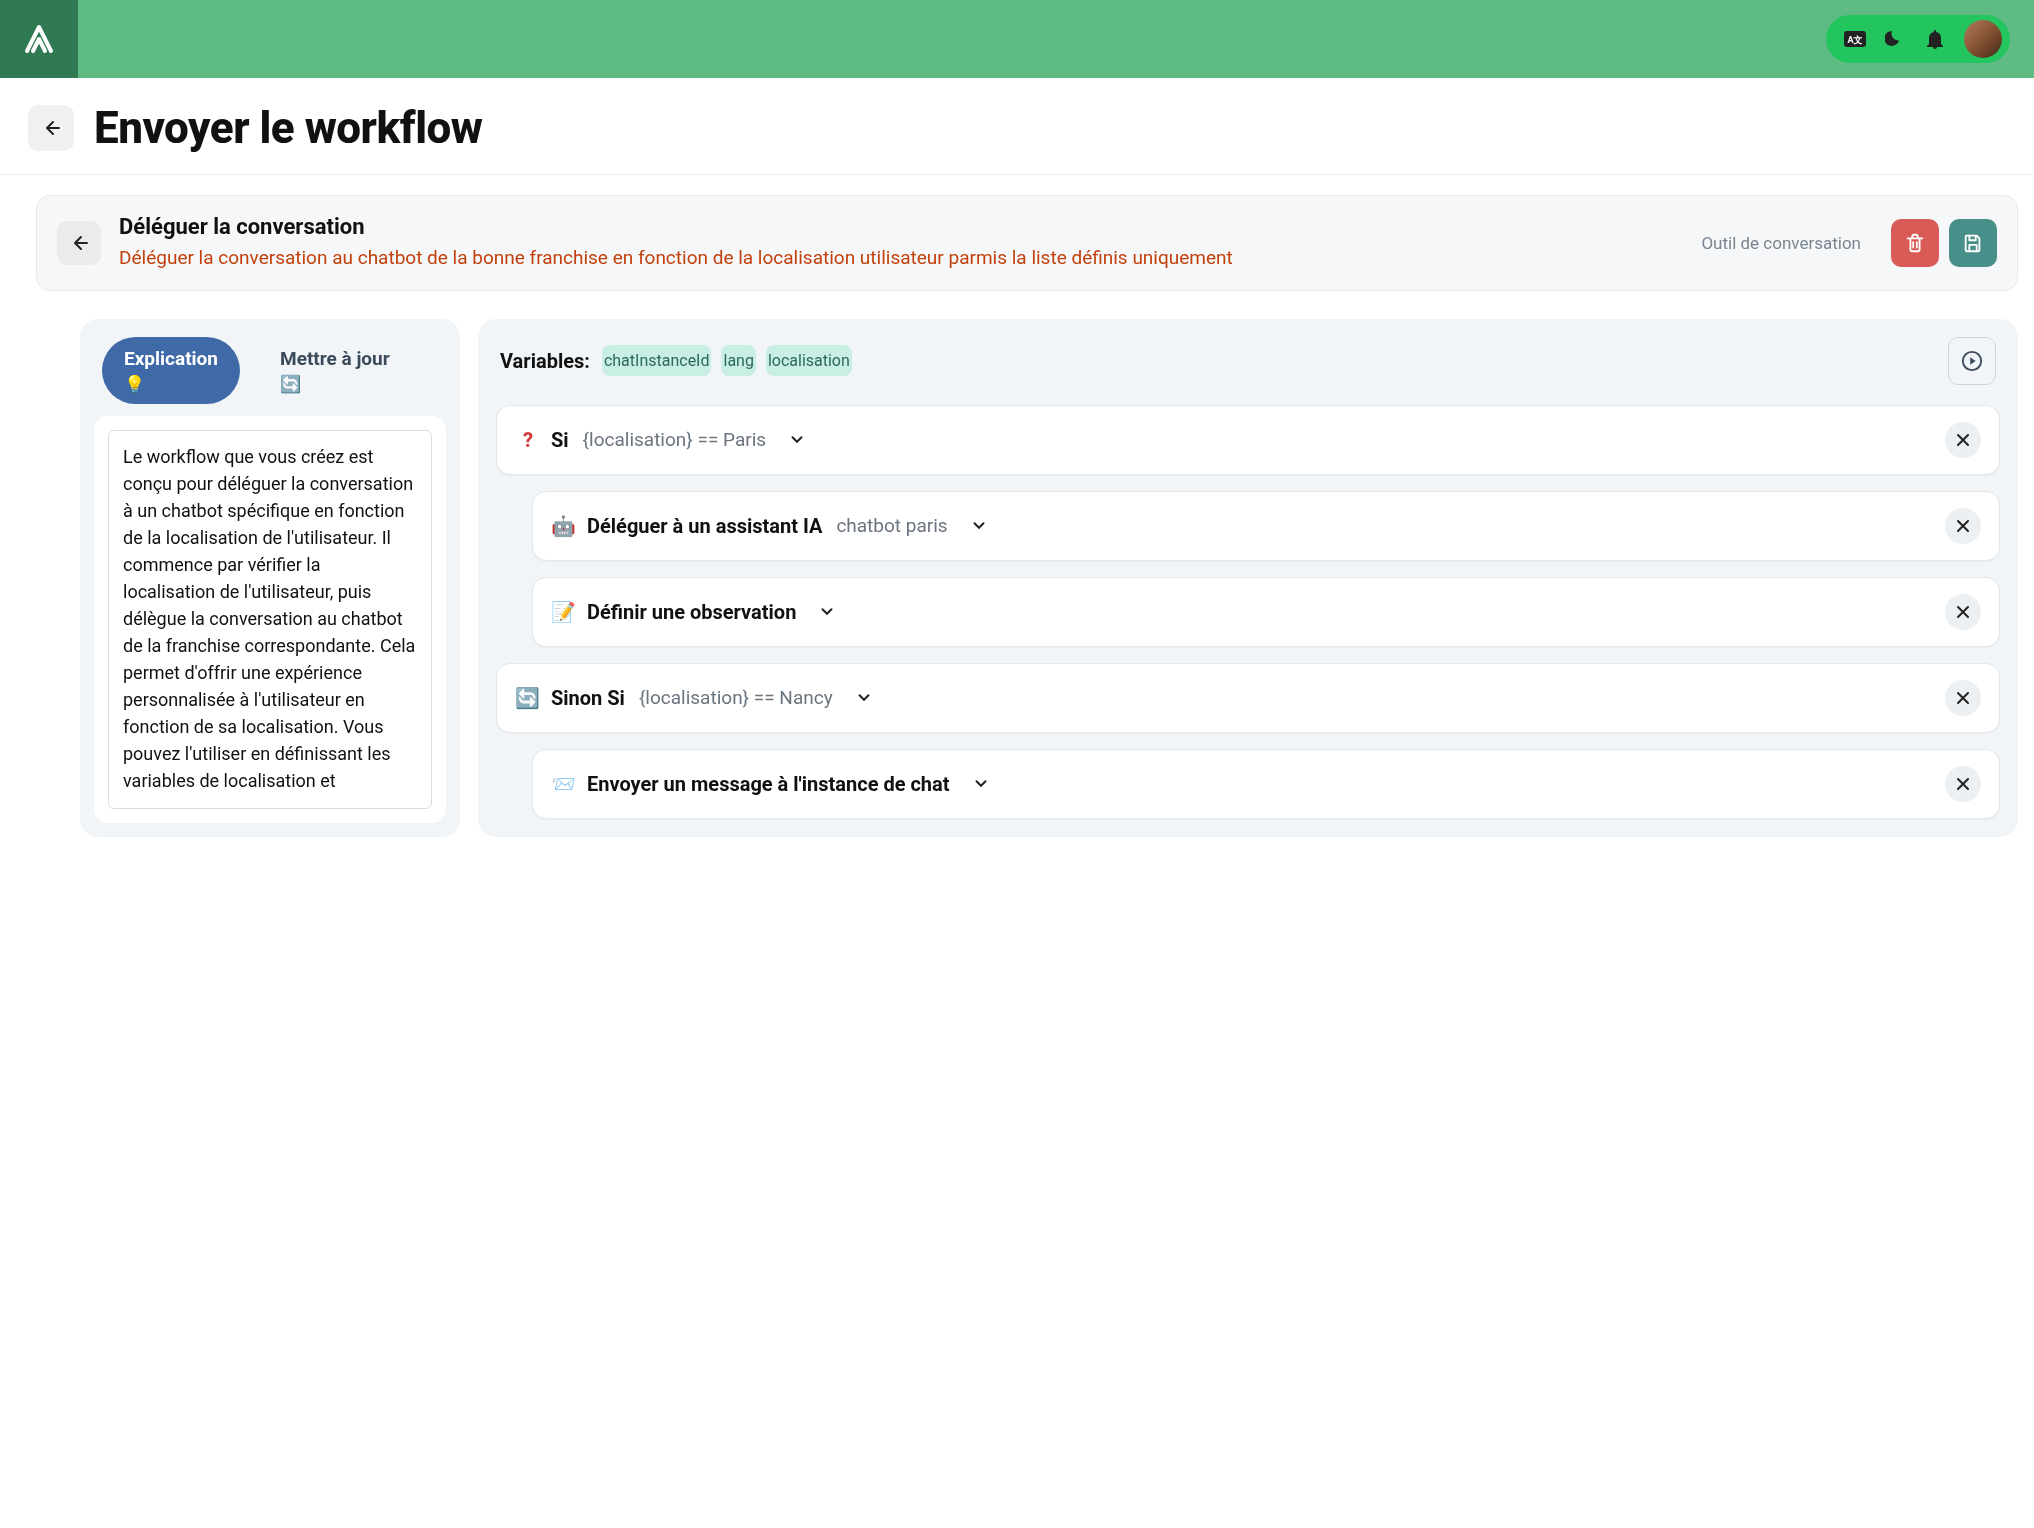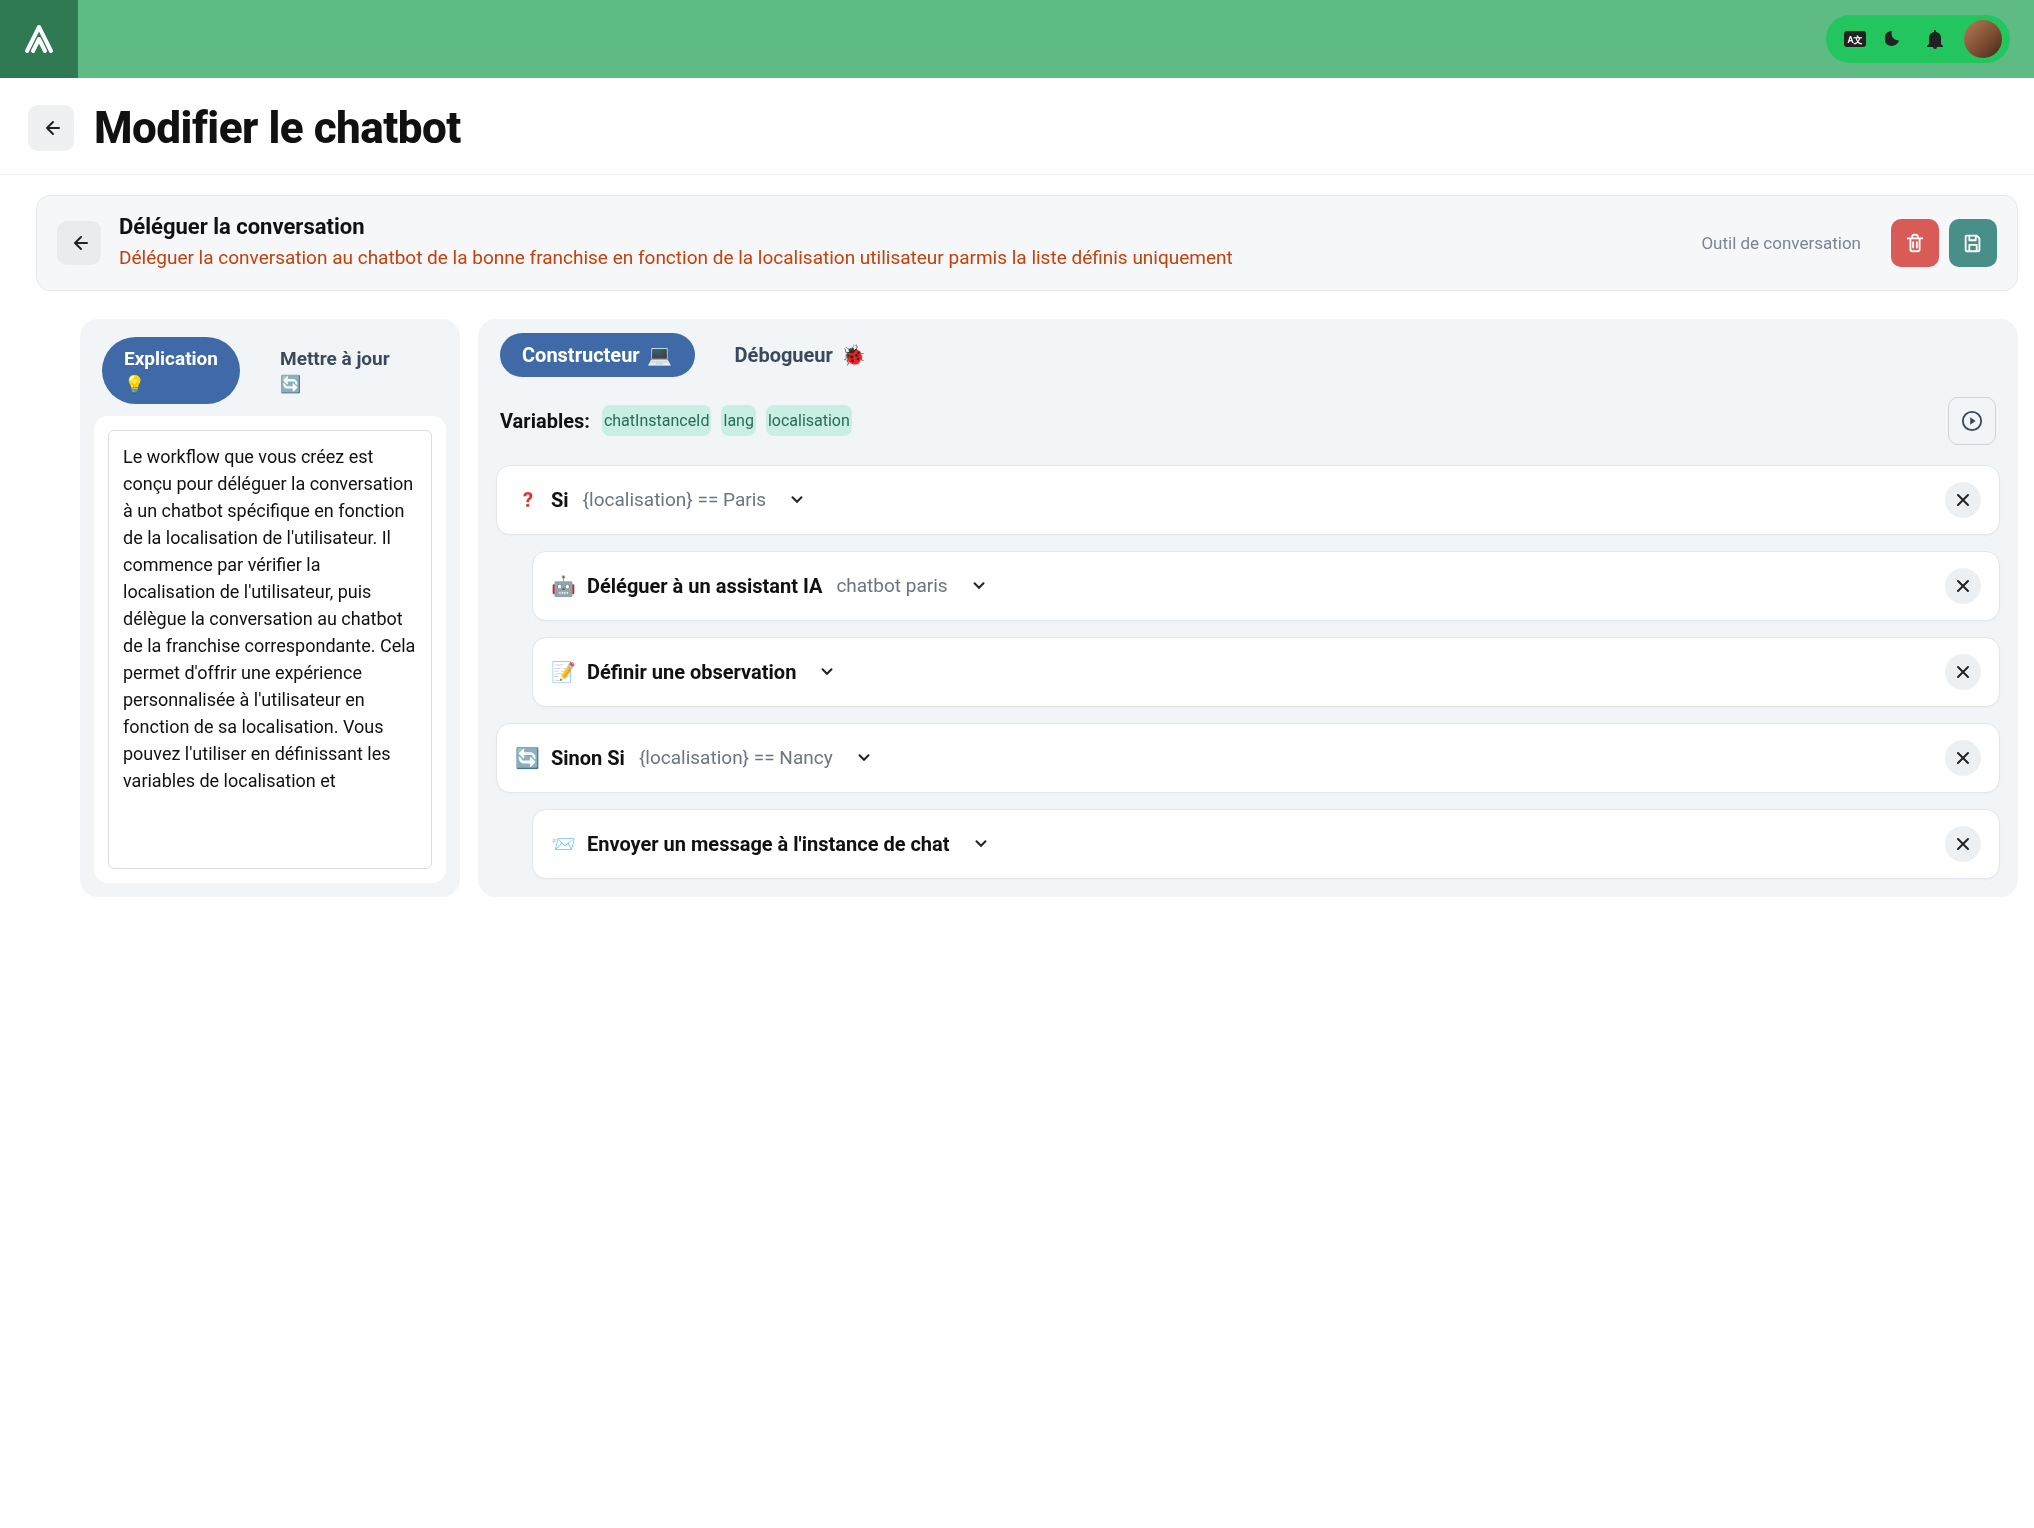--- a/index.html
+++ b/index.html
@@ -242,21 +242,21 @@
     <div class="avatar"></div>
   </div>
 </div>
 
 <div class="page-title-row">
   <div class="back-btn">
     <svg width="20" height="20" viewBox="0 0 20 20">
         <path d="M12 4l-6 6 6 6M6 10h12" stroke="#222" stroke-width="2" fill="none" stroke-linecap="round" stroke-linejoin="round"></path>
       </svg>
   </div>
-  <h1 class="page-title">Modifier le chatbot</h1>
+  <h1 class="page-title">Envoyer le workflow</h1>
 </div>
 
 <div class="workflow-header-card">
   <div class="wf-back-btn">
     <svg width="20" height="20" viewBox="0 0 20 20">
         <path d="M12 4l-6 6 6 6M6 10h12" stroke="#222" stroke-width="2" fill="none" stroke-linecap="round" stroke-linejoin="round"></path>
       </svg>
   </div>
   <div class="wf-info">
     <div class="wf-title">Déléguer la conversation</div>
@@ -291,30 +291,20 @@
       </div>
     </div>
     <div class="left-textbox">
       <div class="left-textbox-inner">
         <p>Le workflow que vous créez est conçu pour déléguer la conversation à un chatbot spécifique en fonction de la localisation de l'utilisateur. Il commence par vérifier la localisation de l'utilisateur, puis délègue la conversation au chatbot de la franchise correspondante. Cela permet d'offrir une expérience personnalisée à l'utilisateur en fonction de sa localisation. Vous pouvez l'utiliser en définissant les variables de localisation et</p>
       </div>
     </div>
   </div>
 
   <div class="right-panel">
-    <div class="tab-row" style="padding:0 0 0 4px;">
-      <div class="tab-h active">
-        <span>Constructeur</span>
-        <span>💻</span>
-      </div>
-      <div class="tab-h">
-        <span>Débogueur</span>
-        <span>🐞</span>
-      </div>
-    </div>
 
     <div class="vars-row">
       <span class="vars-label">Variables:</span>
       <div class="var-chips">
         <span class="chip">chatInstanceId</span>
         <span class="chip">lang</span>
         <span class="chip">localisation</span>
       </div>
       <div class="play-btn">
         <svg width="22" height="22" viewBox="0 0 24 24">

